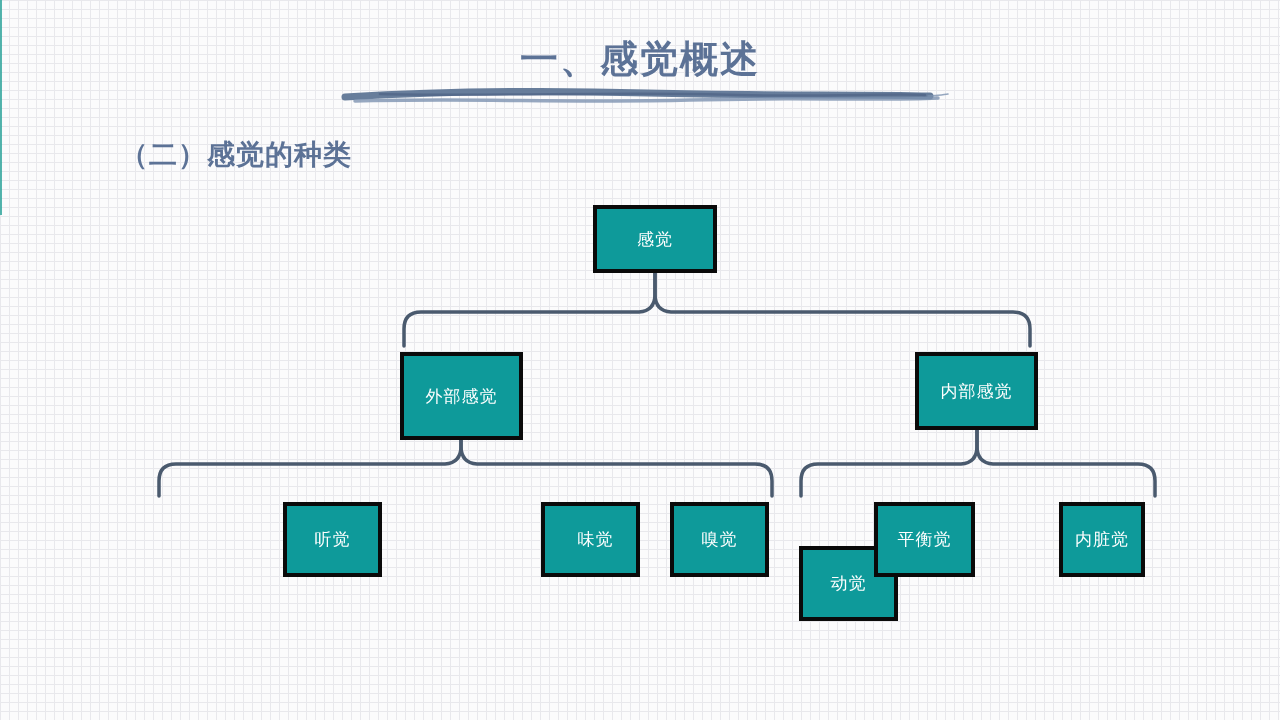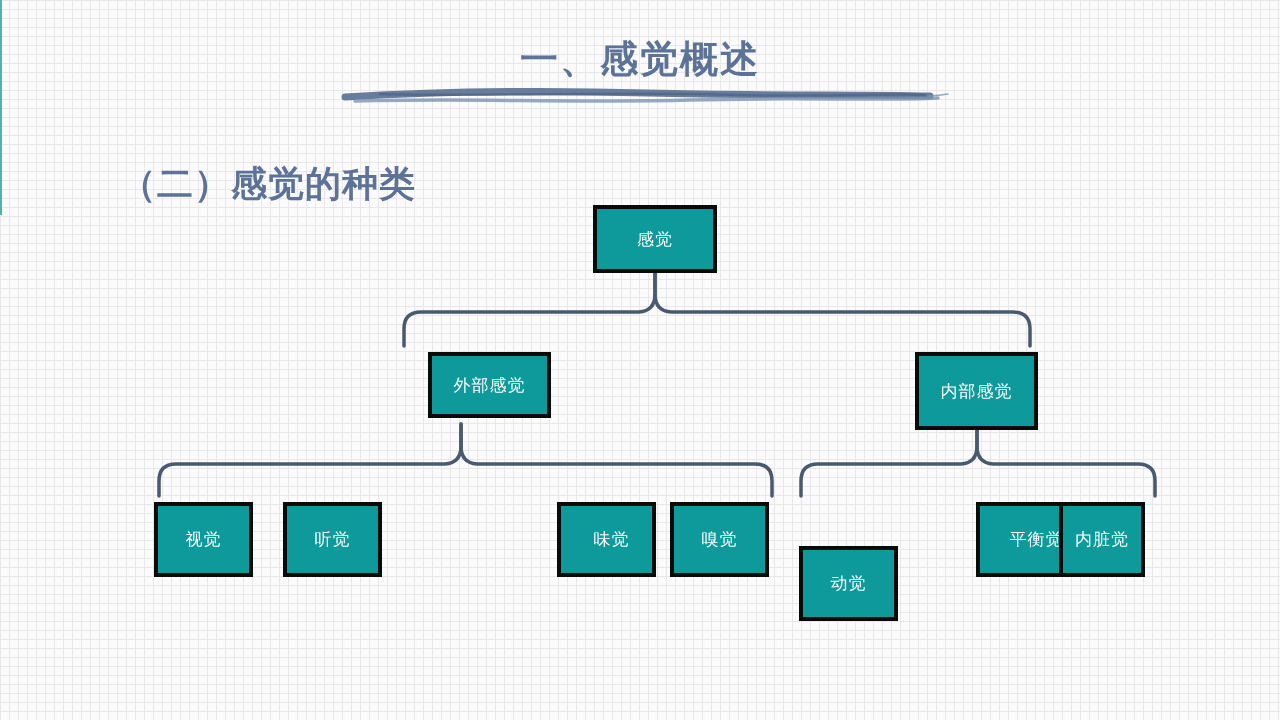--- a/index.html
+++ b/index.html
@@ -20,51 +20,51 @@
     background:#35a79f;opacity:.85;
   }
   .title{
     position:absolute;left:0;top:34px;width:100%;
     text-align:center;
     font-size:38px;font-weight:900;
     color:#5c7296;
     letter-spacing:2px;
   }
   .subtitle{
-    position:absolute;left:120px;top:160px;
-    font-size:36px;font-weight:900;
+    position:absolute;left:120px;top:136px;
+    font-size:28px;font-weight:900;
     color:#5c7296;
     letter-spacing:1px;
   }
   .scribble{position:absolute;left:0;top:0;pointer-events:none;}
   .connectors{position:absolute;left:0;top:0;pointer-events:none;}
   .node{
     position:absolute;
     background:#0e9a9a;
     border:4px solid #0a0a0a;
     box-sizing:border-box;
     display:flex;align-items:center;justify-content:center;
     color:#ffffff;
     font-family:"Liberation Serif", serif;
     font-size:17px;
     letter-spacing:1px;
     white-space:nowrap;
   }
   
   .n-root     {left:593px;top:205px;width:124px;height:68px;}
-  .n-external {left:400px;top:352px;width:123px;height:66px;margin-left:28px;}
+  .n-external {left:400px;top:352px;width:123px;height:88px;}
   .n-internal {left:915px;top:352px;width:123px;height:78px;}
   .n-leaf     {top:502px;height:75px;width:99px;}
   .n-shijue   {left:154px;}
   .n-tingjue  {left:283px;}
   .n-fujue    {left:412px;}
-  .n-weijue   {left:557px;padding-left:10px;}
+  .n-weijue   {left:541px;padding-left:10px;}
   .n-xiujue   {left:670px;text-align:right;}
   .n-dongjue  {left:799px;margin-top:44px;}
-  .n-pinghengjue{left:976px;width:121px;}
+  .n-pinghengjue{left:874px;width:101px;}
   .n-neizangjue {left:1059px;width:86px;}
 </style>
 </head>
 <body>
 
 <div class="slide">
 
   <div class="edge-accent"></div>
 
   <div class="title">一、感觉概述</div>
@@ -91,21 +91,20 @@
       <path d="M977,424 L977,446 Q977,463 961,464 L818,464 Q801,464 801,481 L801,496"></path>
       <path d="M977,424 L977,446 Q977,463 993,464 L1138,464 Q1155,464 1155,481 L1155,496"></path>
     </g>
   </svg>
 
   <div class="node n-root">感觉</div>
 
   <div class="node n-external">外部感觉</div>
   <div class="node n-internal">内部感觉</div>
 
-  <div class="node n-leaf n-shijue">视觉</div>
   <div class="node n-leaf n-tingjue">听觉</div>
   <div class="node n-leaf n-weijue">味觉</div>
   <div class="node n-leaf n-xiujue">嗅觉</div>
 
   <div class="node n-leaf n-dongjue">动觉</div>
   <div class="node n-leaf n-pinghengjue">平衡觉</div>
   <div class="node n-leaf n-neizangjue">内脏觉</div>
 
 </div>
 

